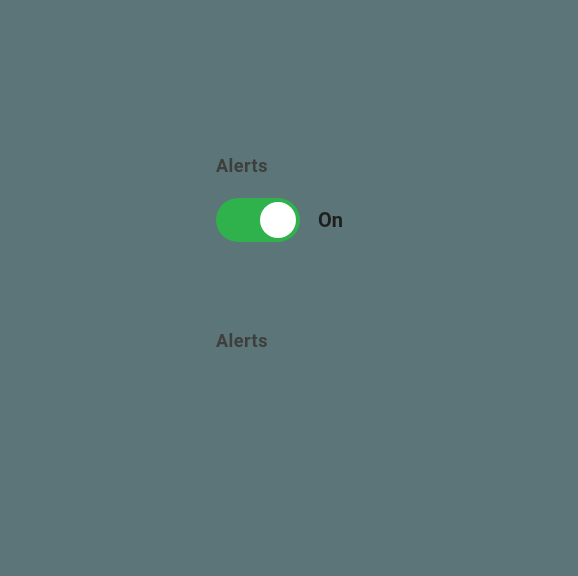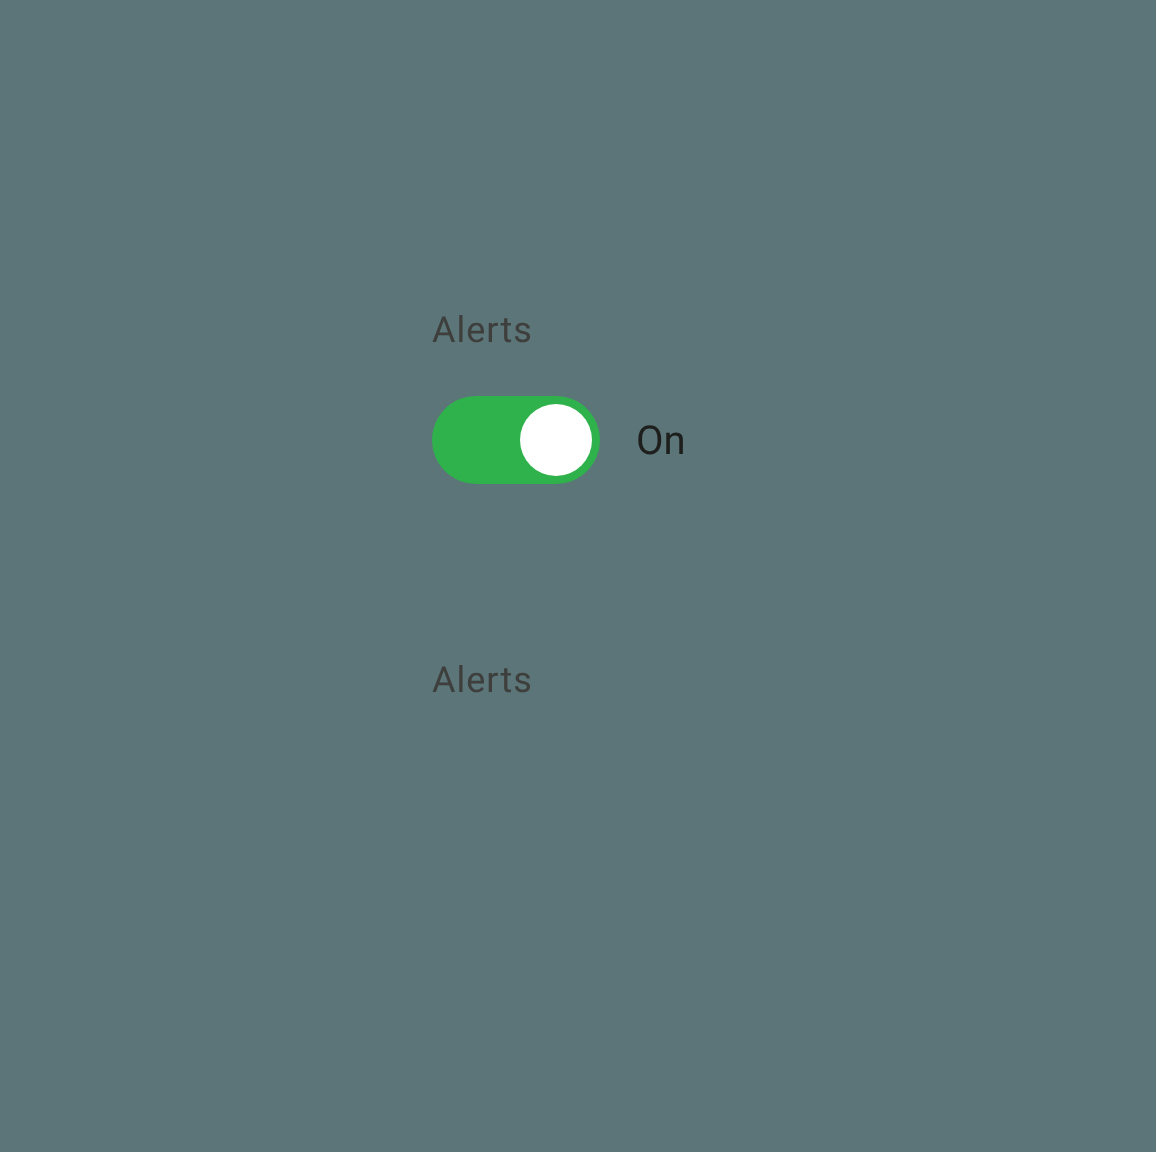--- a/index.html
+++ b/index.html
@@ -1,15 +1,15 @@
 <!DOCTYPE html>
 <html><head>
   <meta charset="utf-8">
   <style>
-    * { margin: 0; padding: 0; box-sizing: border-box; }
+    * { margin: 0; padding: 0; box-sizing: border-box; font-weight: bold; }
     html, body { width: 578px; height: 576px; }
     body {
       background: #5b7579;
       font-family: -apple-system, BlinkMacSystemFont, "Segoe UI", Roboto, sans-serif;
       position: relative;
     }
     .group {
       position: absolute;
       left: 216px;
     }

